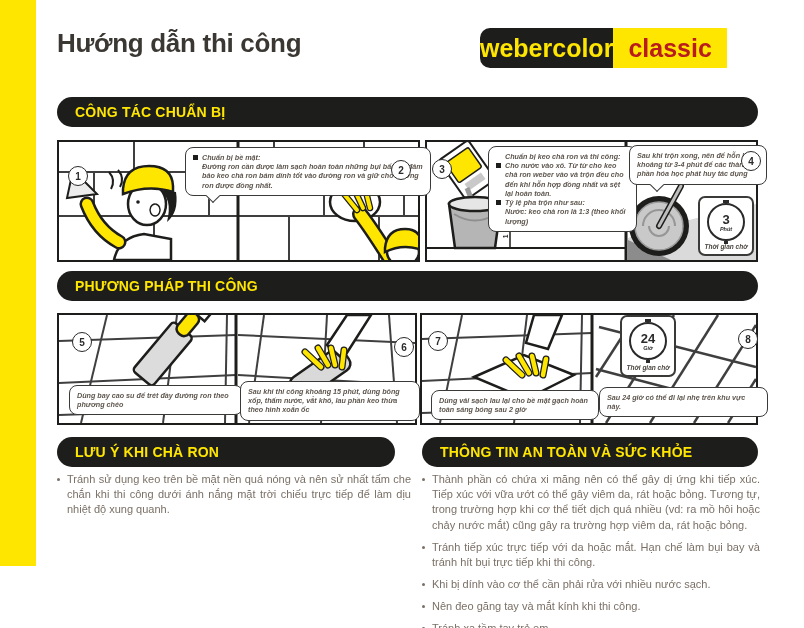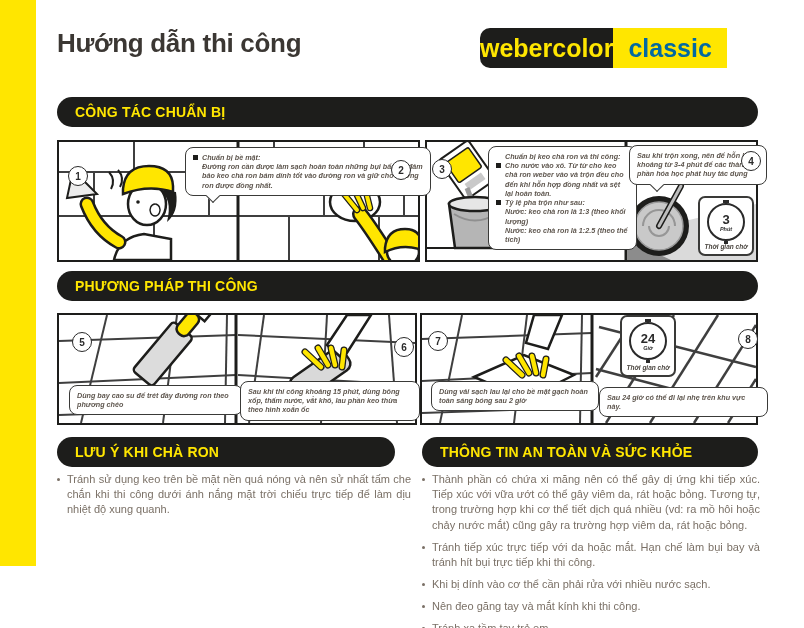--- a/index.html
+++ b/index.html
@@ -7,21 +7,21 @@
         font-family:"Liberation Sans",sans-serif;color:#3b3733;}
   .abs{position:absolute;}
 
   .yellow-bar{left:0;top:0;width:36px;height:566px;background:#ffe600;}
 
   .doc-title{left:57px;top:28px;font-size:26px;font-weight:bold;color:#3b3733;letter-spacing:-0.3px;}
 
   .brand{left:480px;top:28px;height:40px;display:flex;}
   .brand-black{background:#1d1d1b;color:#ffe600;border-radius:10px 0 0 10px;padding:0 0;
                display:flex;align-items:center;font-size:25px;font-weight:bold;}
-  .brand-yellow{background:#ffe600;color:#0369a1;padding:3px 15px;display:flex;align-items:center;
+  .brand-yellow{background:#ffe600;color:#b91c1c;padding:3px 15px;display:flex;align-items:center;
                font-size:25px;font-weight:bold;}
 
   .pill{height:30px;background:#1d1d1b;border-radius:16px;display:flex;align-items:center;
         padding:0 18px;box-sizing:border-box;color:#ffe600;font-size:14px;font-weight:bold;letter-spacing:0.2px;}
 
   .cbox{background:#fff;border:2px solid #1d1d1b;box-sizing:border-box;}
   .cbox svg{display:block;}
 
   .pnum{width:18px;height:18px;border:1.7px solid #2a2a2a;border-radius:50%;background:#fff;
         display:flex;align-items:center;justify-content:center;font-size:10px;font-weight:bold;
@@ -168,21 +168,20 @@
       <div class="ind">Chuẩn bị keo chà ron và thi công:</div>
       <div class="b-row">
         <span class="sq"></span>
         <span>Cho nước vào xô. Từ từ cho keo chà ron weber vào và trộn đều cho đến khi hỗn hợp đồng nhất và sệt lại hoàn toàn.</span>
       </div>
       <div class="b-row">
         <span class="sq"></span>
         <span>Tỷ lệ pha trộn như sau:</span>
       </div>
       <div class="ind">Nước: keo chà ron là 1:3 (theo khối lượng)</div>
-      <div class="ind">Nước: keo chà ron là 1:2.5 (theo thể tích)</div>
     </div>
     <div class="abs bubble" style="left:202px;top:3px;width:122px;">
       <div>Sau khi trộn xong, nên để hỗn hợp khoảng từ 3-4 phút để các thành phần hóa học phát huy tác dụng</div>
       <span class="tail"></span>
     </div>
     <div class="abs timer-card" style="left:271px;top:54px;width:56px;height:60px;">
       <div class="clock">
         <span class="clock-val">3</span>
         <span class="clock-unit">Phút</span>
       </div>
@@ -275,21 +274,21 @@
         <line x1="214" y1="0" x2="174" y2="62"></line>
           <line x1="252" y1="0" x2="184" y2="108"></line>
         <line x1="296" y1="0" x2="228" y2="108"></line>
           <line x1="334" y1="10" x2="272" y2="108"></line>
           <line x1="334" y1="64" x2="306" y2="108"></line>
       </g>
       <line x1="170" y1="0" x2="170" y2="108" stroke="#1d1d1b" stroke-width="3"></line>
     </svg>
     <div class="abs pnum" style="left:6px;top:16px;">7</div>
     <div class="abs pnum" style="left:316px;top:14px;">8</div>
-    <div class="abs bubble" style="left:9px;top:66px;width:152px;">
+    <div class="abs bubble" style="left:9px;top:75px;width:152px;">
       <div>Dùng vải sạch lau lại cho bề mặt gạch hoàn toàn sáng bóng sau 2 giờ</div>
     </div>
     <div class="abs bubble" style="left:177px;top:72px;width:153px;">
       <div>Sau 24 giờ có thể đi lại nhẹ trên khu vực này.</div>
     </div>
     <div class="abs timer-card" style="left:179px;top:0;width:56px;height:62px;margin-left:19px;">
       <div class="clock">
         <span class="clock-val">24</span>
         <span class="clock-unit">Giờ</span>
       </div>

